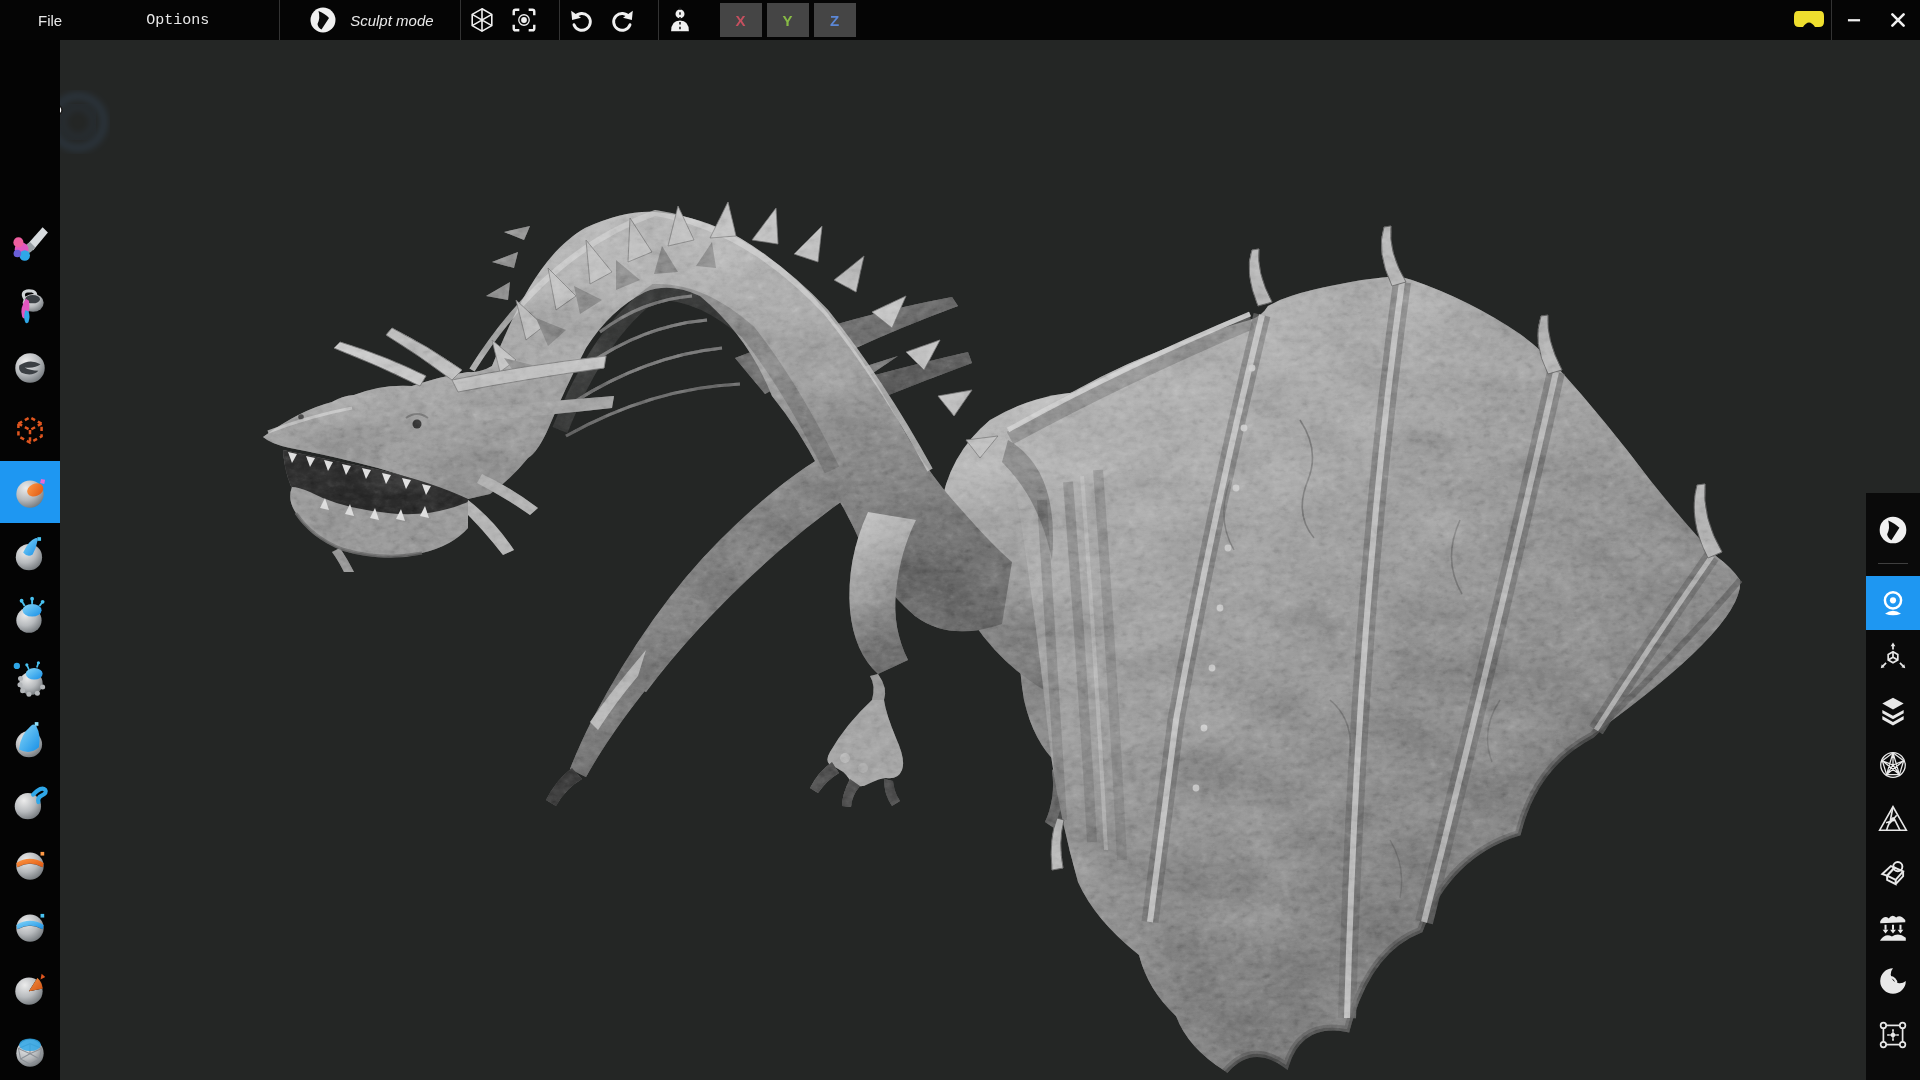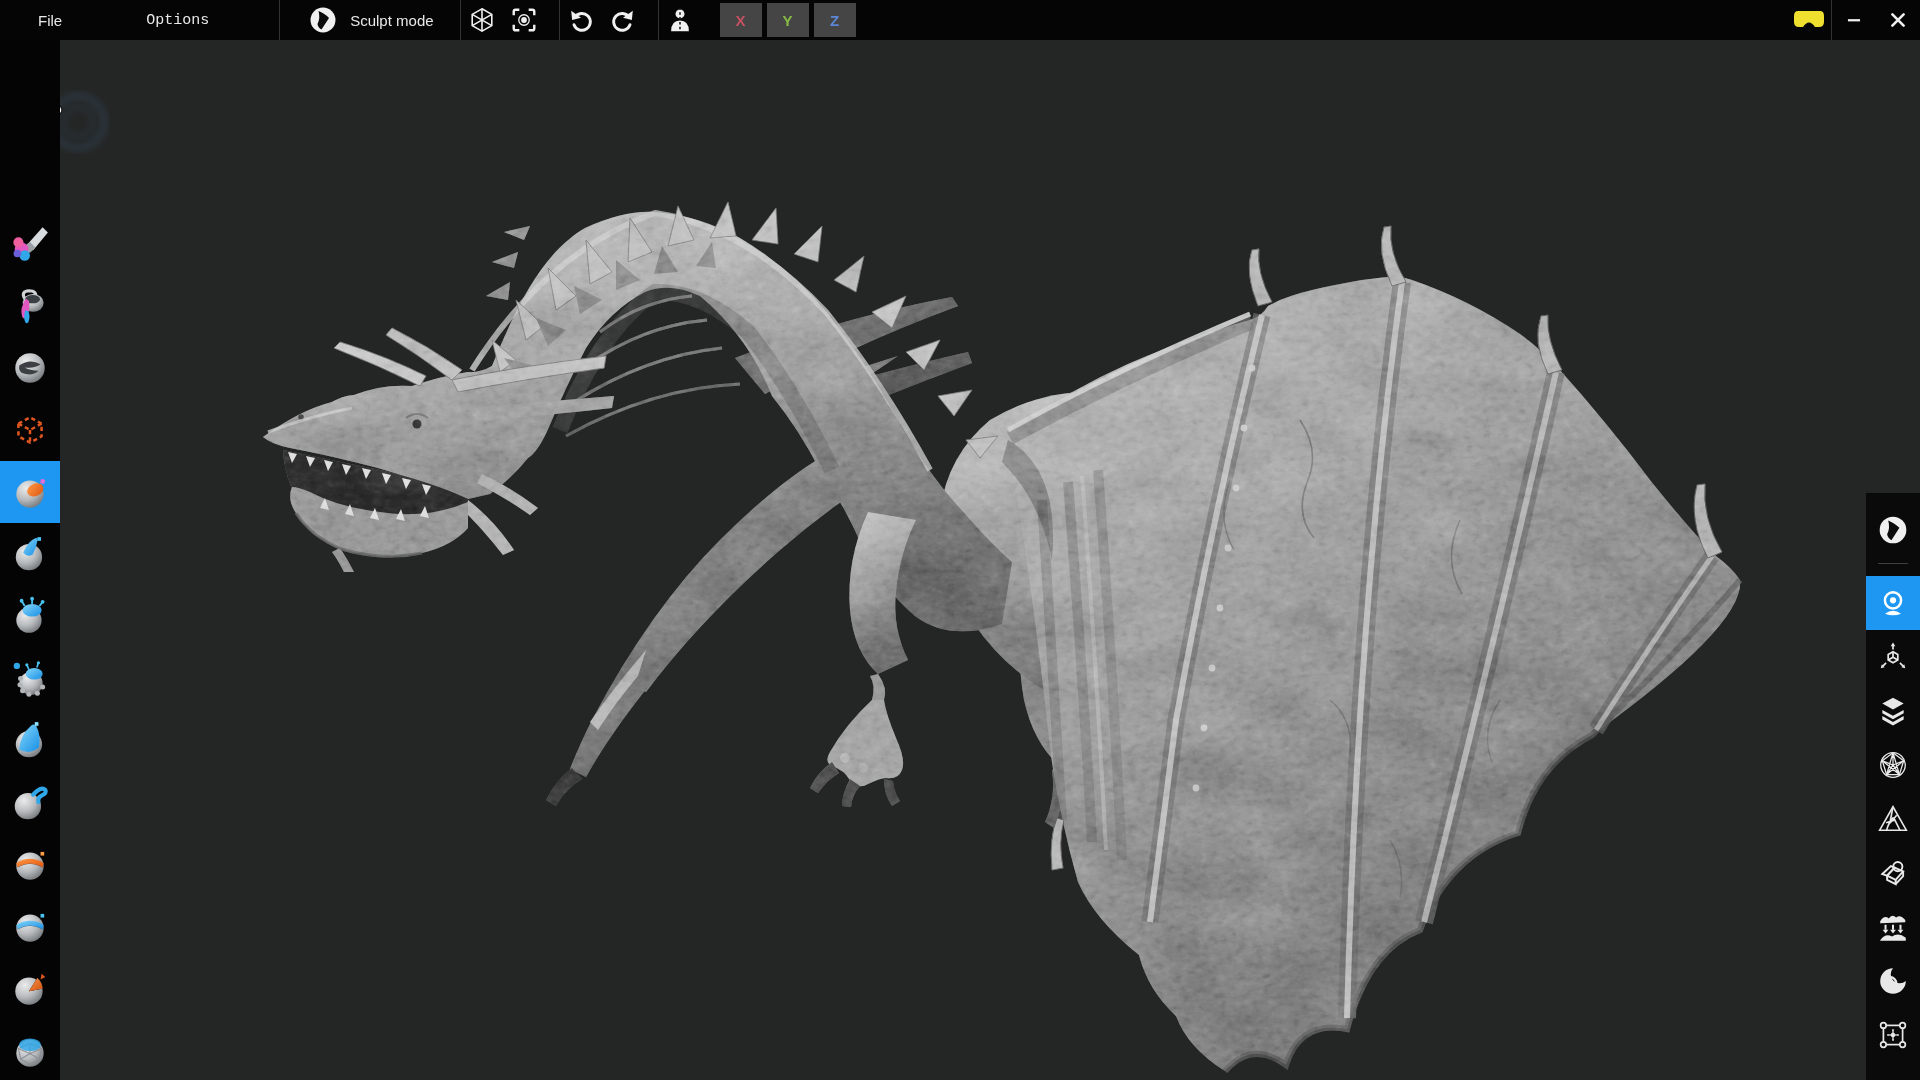--- a/index.html
+++ b/index.html
@@ -14,21 +14,21 @@
   #menu-file{margin-left:24px;}
   #menu-options{margin-left:56px;font-family:Liberation Mono, monospace;}
   .vsep{width:1px;height:40px;background:#333;flex:none;}
   .sep-a{margin-left:56px;} .sep-b{margin-left:16px;} .sep-c{margin-left:14px;} .sep-d{margin-left:14px;}
   .chip{display:flex;align-items:center;height:40px;padding:0 10px;}
   .chip .icon{width:30px;height:30px;margin-right:12px;}
   .icon{display:inline-block;line-height:0;}
   .icon svg{width:100%;height:100%;display:block;}
   .tbtn{width:42px;height:40px;display:flex;align-items:center;justify-content:center;background:none;border:none;padding:0;cursor:pointer;}
   .tbtn .icon{width:28px;height:28px;}
-  #mode-chip{margin-left:18px;}
+  #mode-chip{margin-left:18px;font-style:italic;}
   .axis{width:42px;height:34px;margin-left:5px;border:none;background:#454545;font-family:"Liberation Sans",sans-serif;
         font-size:15px;font-weight:bold;cursor:pointer;}
   #axis-buttons{display:flex;margin-left:14px;}
   #tb-spacer{flex:1;}
   #vr-btn .icon{width:34px;height:22px;}
   .winbtn{width:44px;height:40px;display:flex;align-items:center;justify-content:center;background:none;border:none;padding:0;cursor:pointer;}
   .winbtn .icon{width:26px;height:26px;}
   
   #left-toolbar{position:absolute;left:0;top:40px;width:60px;height:1040px;background:#040404;z-index:8;
                 padding-top:173px;box-sizing:border-box;}

